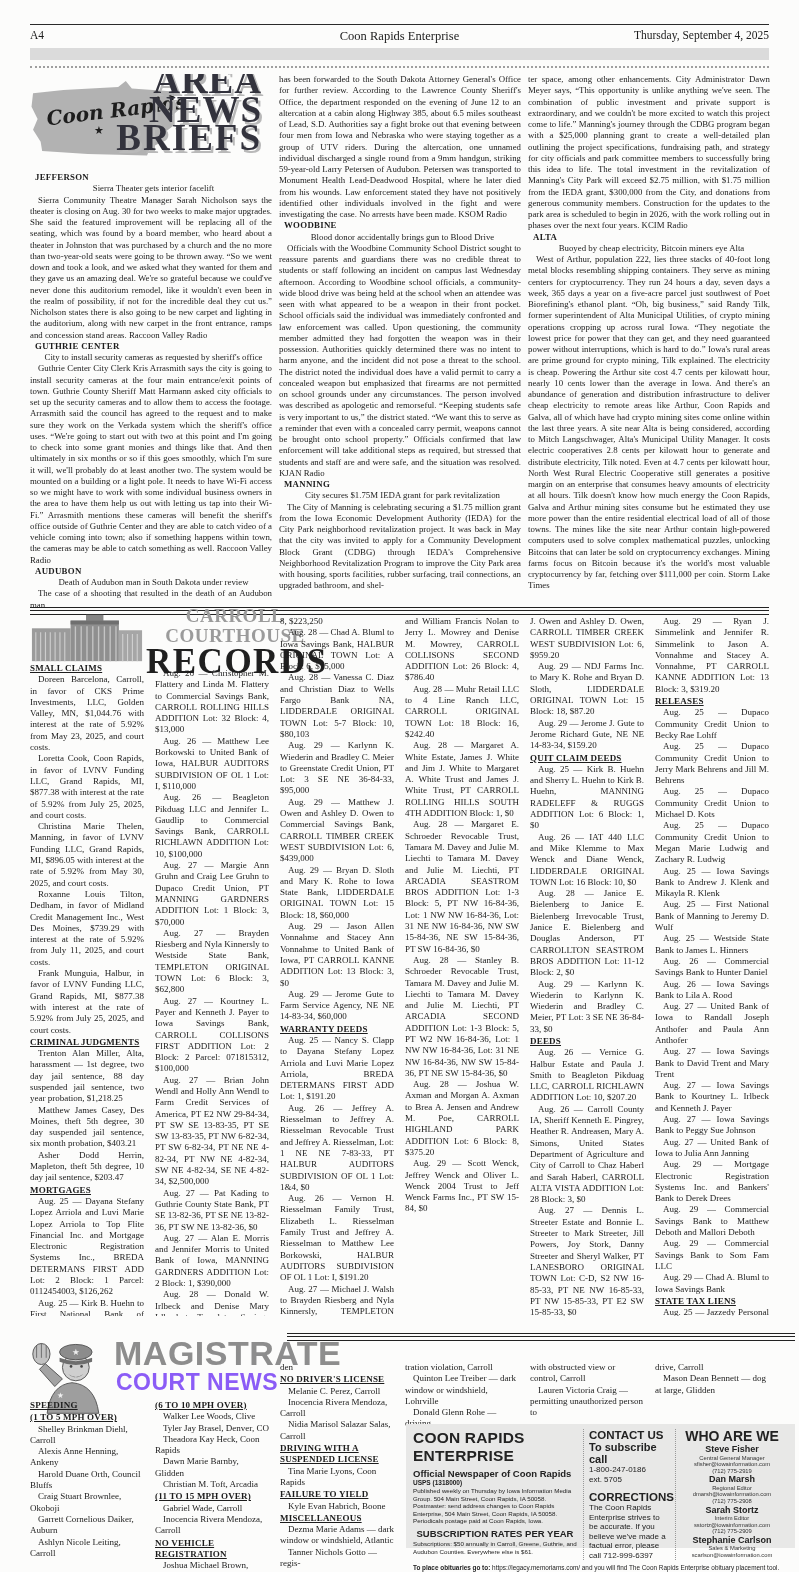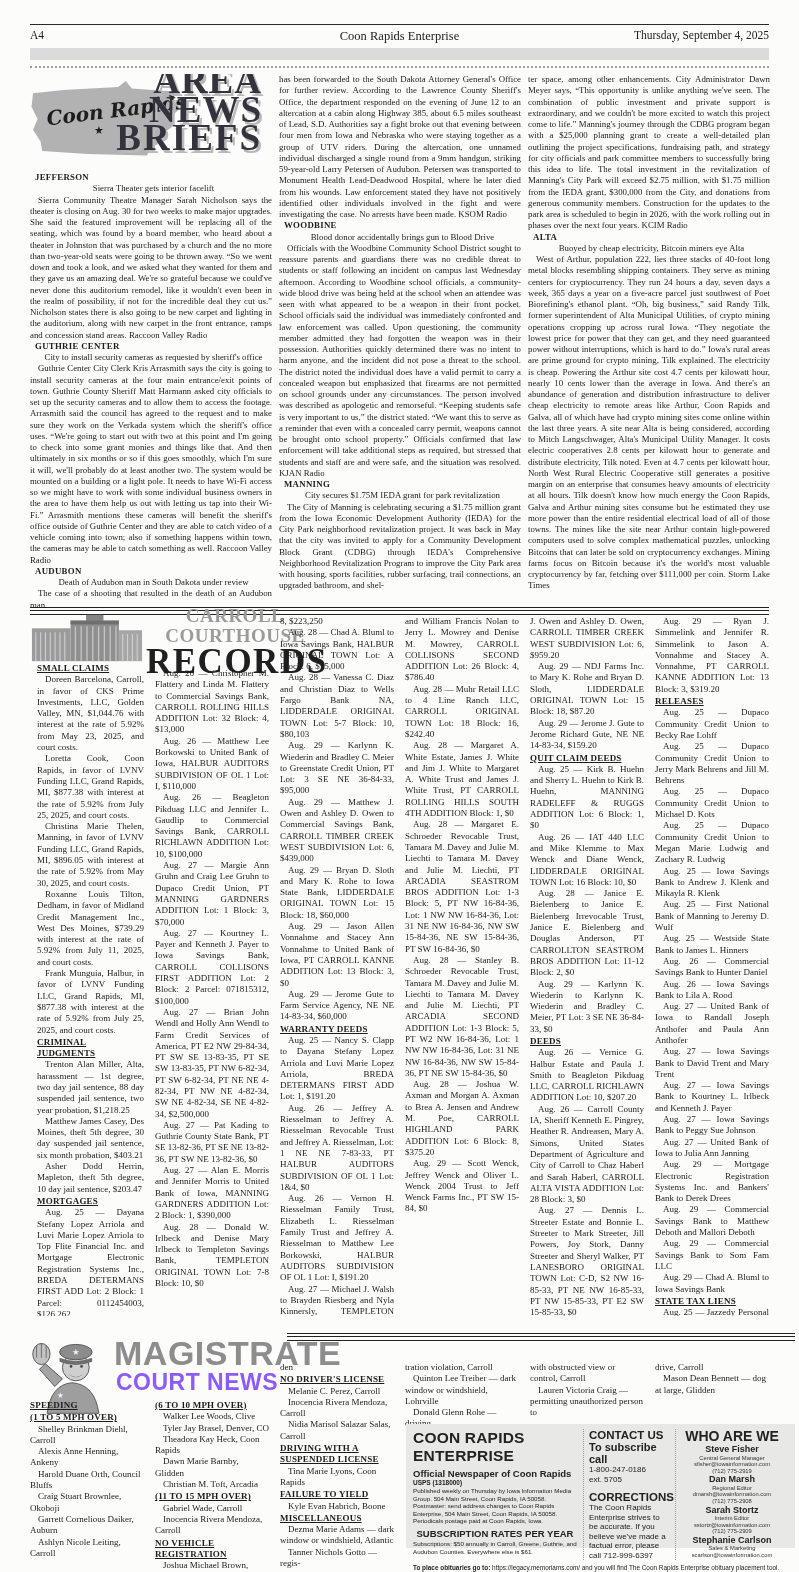--- a/index.html
+++ b/index.html
@@ -42,21 +42,21 @@
   #rule-records{top:607px;left:30px;width:739px;}
   #rule-mag{top:1333px;left:287px;width:508px;}
 
   
   .rec-head-img{position:absolute;left:30px;top:612px;}
   .rec-titles{position:absolute;left:146px;top:606px;width:178px;text-align:center;}
   .rec-t1{font-weight:bold;font-size:19px;color:#9b9b9b;letter-spacing:.5px;line-height:20px;}
   .rec-t2{font-weight:bold;font-size:35px;color:#1f1f1f;letter-spacing:1.5px;line-height:32px;}
   .records-cols{position:absolute;top:616px;left:30px;width:740px;height:700px;display:flex;gap:11px;}
   .r-col{width:114px;overflow:hidden;}
-  .mt-c1{margin-top:47px;margin-left:7px;}
+  .mt-c1{margin-top:47px;}
   .mt-c2{margin-top:52px;}
 
   
   .cop-img{position:absolute;left:28px;top:1338px;}
   .mag-titles{position:absolute;left:114px;top:1336px;width:166px;text-align:center;
      font-family:"Liberation Sans",sans-serif;font-weight:bold;}
   .mag-t1{font-size:34px;color:#8d8d8d;letter-spacing:.5px;line-height:34px;}
   .mag-t2{font-size:23px;color:#8b5cf6;letter-spacing:.5px;line-height:24px;}
   .mag-cols{position:absolute;top:1346px;left:30px;width:740px;height:224px;display:flex;gap:11px;}
   .mag-cols .blk{text-align:left;}
@@ -208,20 +208,21 @@
           <p class="blk s-p">Aug. 25 — Kirk B. Huehn to First National Bank of Manning, MANNING RADELEFF &amp; RUGGS ADDITION Lot: 1 Block: 6, $300,000</p>
         </div>
     </div>
     <div class="r-col">
       <div class="mt-c2">
 
       <p class="blk s-p">Aug. 26 — Christopher M. Flattery and Linda M. Flattery to Commercial Savings Bank, CARROLL ROLLING HILLS ADDITION Lot: 32 Block: 4, $13,000</p>
           <p class="blk s-p">Aug. 26 — Matthew Lee Borkowski to United Bank of Iowa, HALBUR AUDITORS SUBDIVISION OF OL 1 Lot: I, $110,000</p>
           <p class="blk s-p">Aug. 26 — Beagleton Pikduag LLC and Jennifer L. Gaudlip to Commercial Savings Bank, CARROLL RICHLAWN ADDITION Lot: 10, $100,000</p>
           <p class="blk s-p">Aug. 27 — Margie Ann Gruhn and Craig Lee Gruhn to Dupaco Credit Union, PT MANNING GARDNERS ADDITION Lot: 1 Block: 3, $70,000</p>
+          <p class="blk s-p">Aug. 27 — Brayden Riesberg and Nyla Kinnersly to Westside State Bank, TEMPLETON ORIGINAL TOWN Lot: 6 Block: 3, $62,800</p>
           <p class="blk s-p">Aug. 27 — Kourtney L. Payer and Kenneth J. Payer to Iowa Savings Bank, CARROLL COLLISONS FIRST ADDITION Lot: 2 Block: 2 Parcel: 071815312, $100,000</p>
           <p class="blk s-p">Aug. 27 — Brian John Wendl and Holly Ann Wendl to Farm Credit Services of America, PT E2 NW 29-84-34, PT SW SE 13-83-35, PT SE SW 13-83-35, PT NW 6-82-34, PT SW 6-82-34, PT NE NE 4-82-34, PT NW NE 4-82-34, SW NE 4-82-34, SE NE 4-82-34, $2,500,000</p>
           <p class="blk s-p">Aug. 27 — Pat Kading to Guthrie County State Bank, PT SE 13-82-36, PT SE NE 13-82-36, PT SW NE 13-82-36, $0</p>
           <p class="blk s-p">Aug. 27 — Alan E. Morris and Jennifer Morris to United Bank of Iowa, MANNING GARDNERS ADDITION Lot: 2 Block: 1, $390,000</p>
           <p class="blk s-p">Aug. 28 — Donald W. Irlbeck and Denise Mary Irlbeck to Templeton Savings Bank, TEMPLETON ORIGINAL TOWN Lot: 7-8 Block: 10, $0</p>
         </div>
     </div>
     <div class="r-col">
       <div>
 

